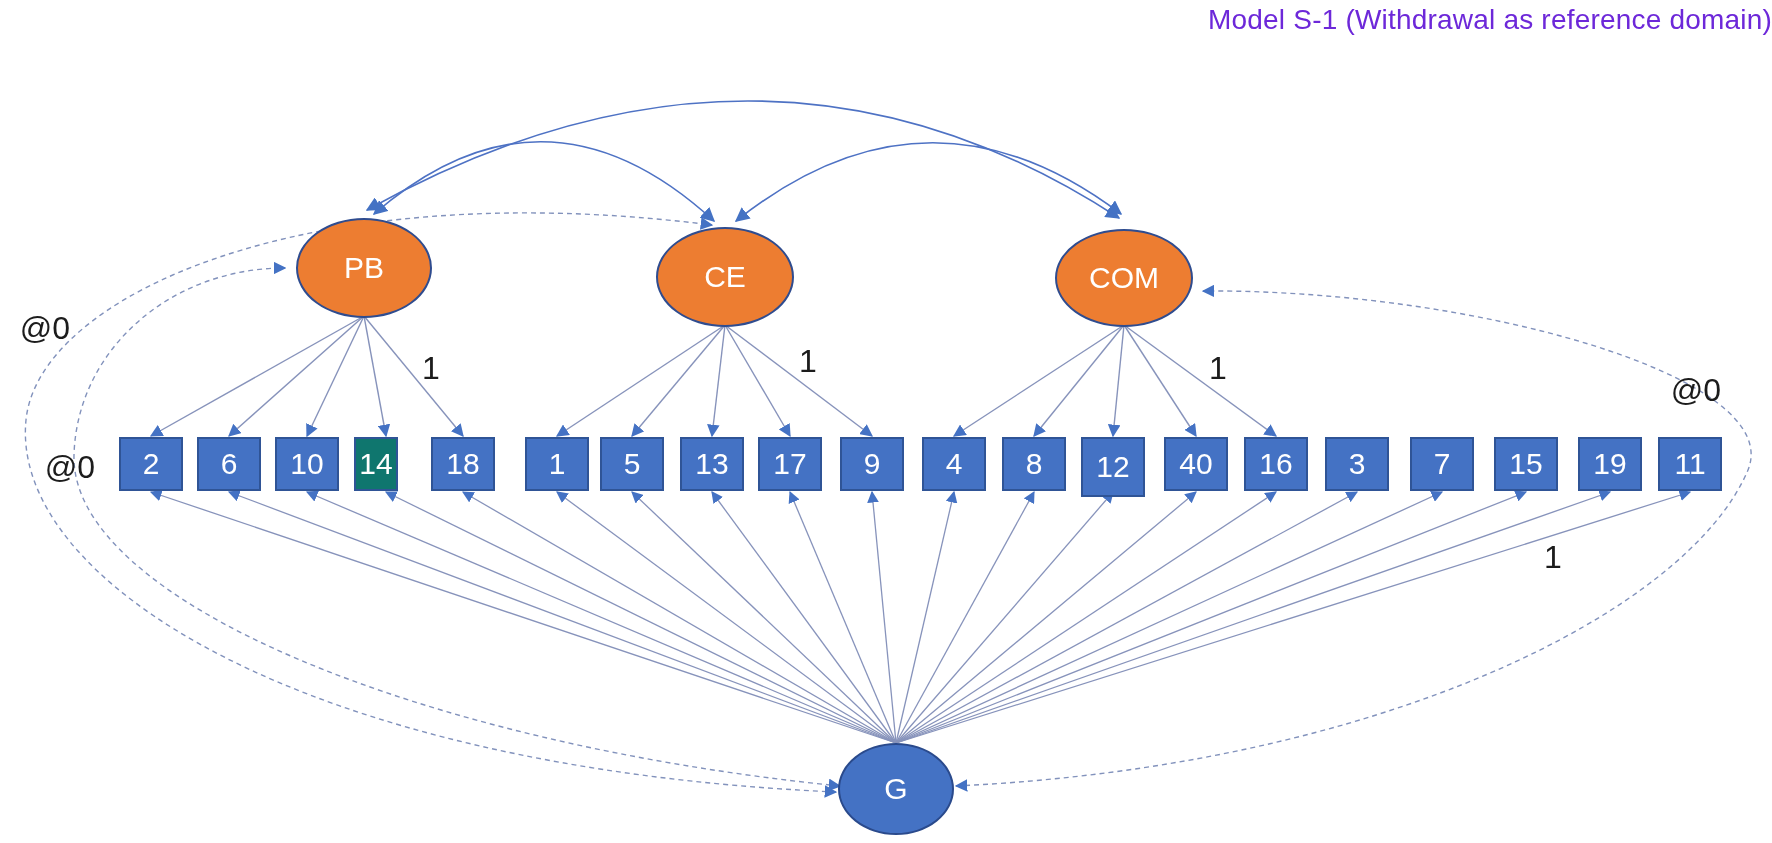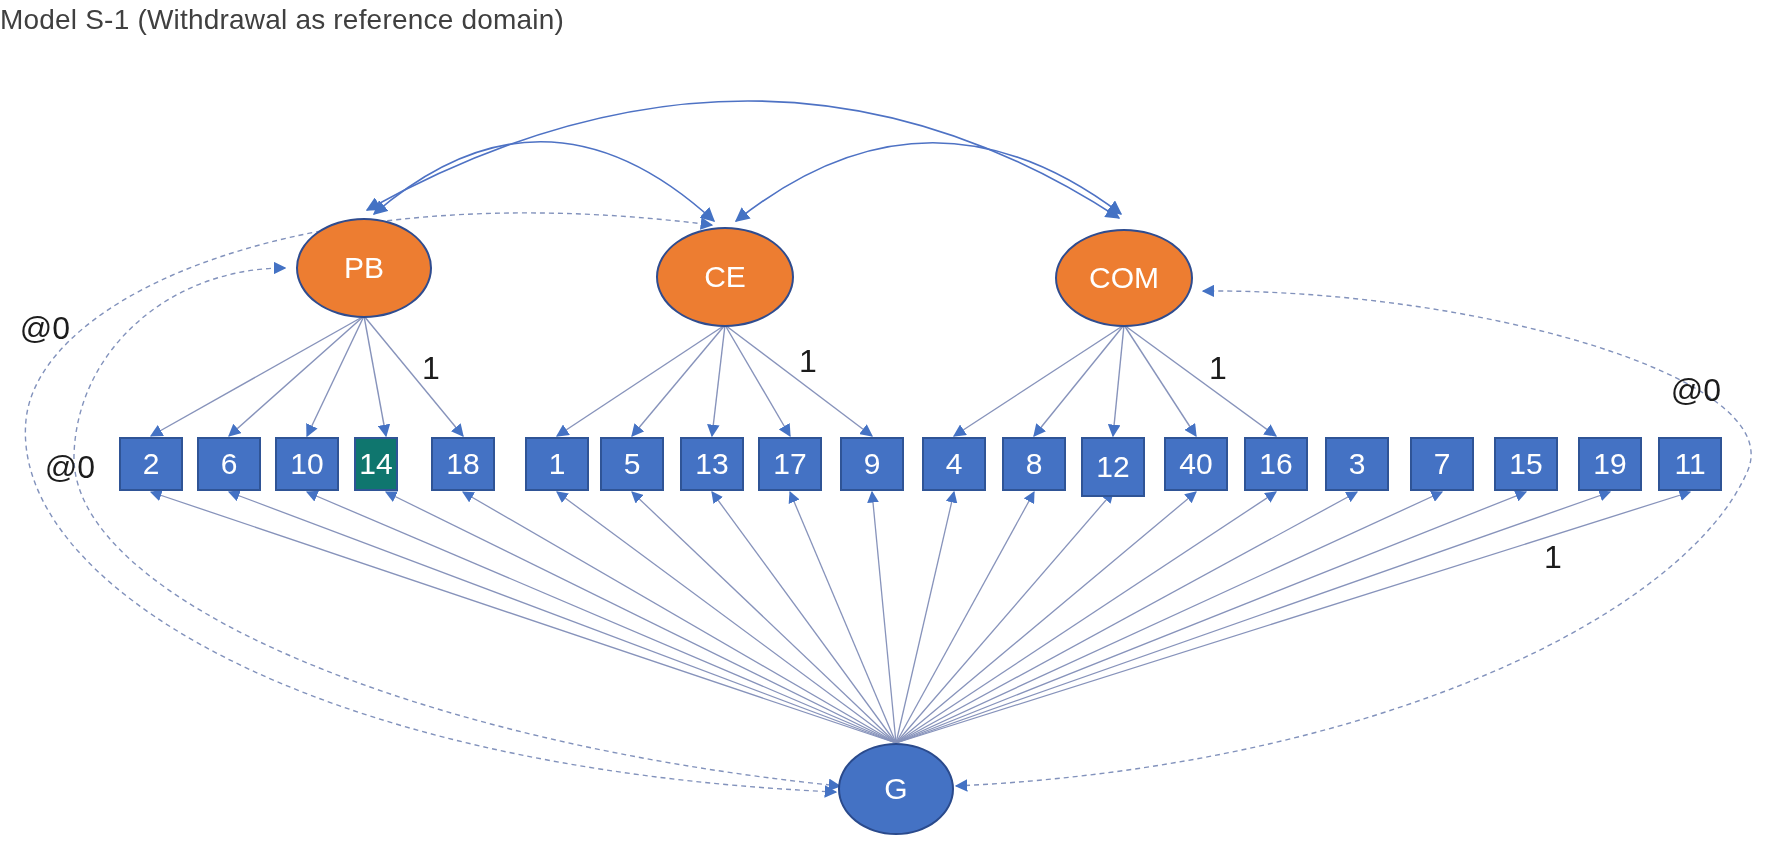--- a/index.html
+++ b/index.html
@@ -6,22 +6,22 @@
   #canvas{
     position:relative;
     width:1772px;height:843px;
     background:#ffffff;
     font-family:"Liberation Sans", sans-serif;
     overflow:hidden;
   }
   #edge-layer{position:absolute;left:0;top:0;width:1772px;height:843px;}
   .diagram-title{
     position:absolute;top:4px;left:0;width:100%;
-    text-align:left;
-    font-size:28px;color:#404040;letter-spacing:0.2px;
+    text-align:right;
+    font-size:28px;color:#6d28d9;letter-spacing:0.2px;
   }
   .node{
     position:absolute;display:flex;align-items:center;justify-content:center;
     color:#ffffff;box-sizing:border-box;
   }
   .factor-ellipse{
     border-radius:50%;
     font-size:30px;
   }
   .indicator-square{

